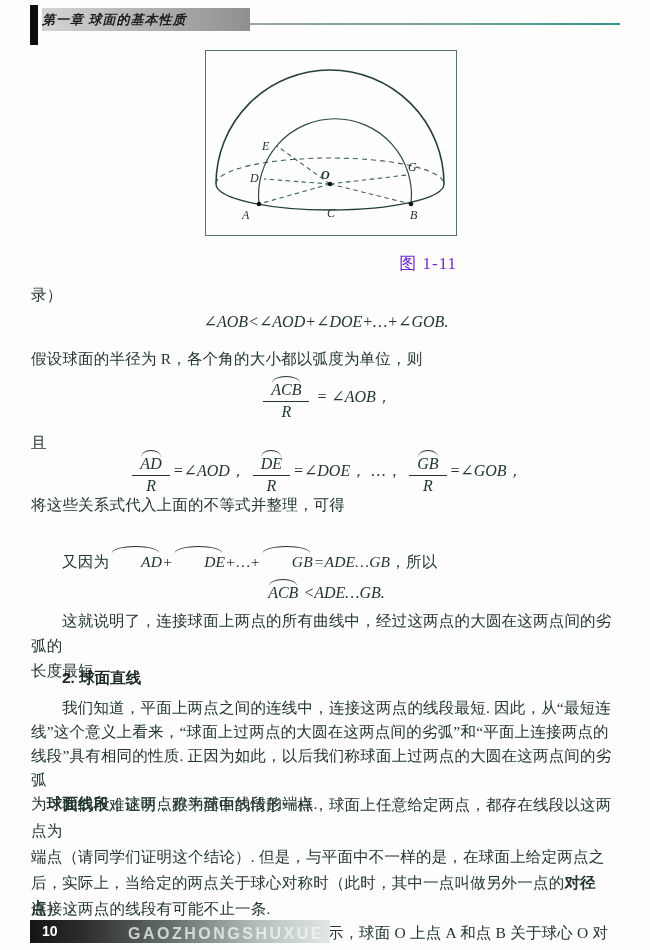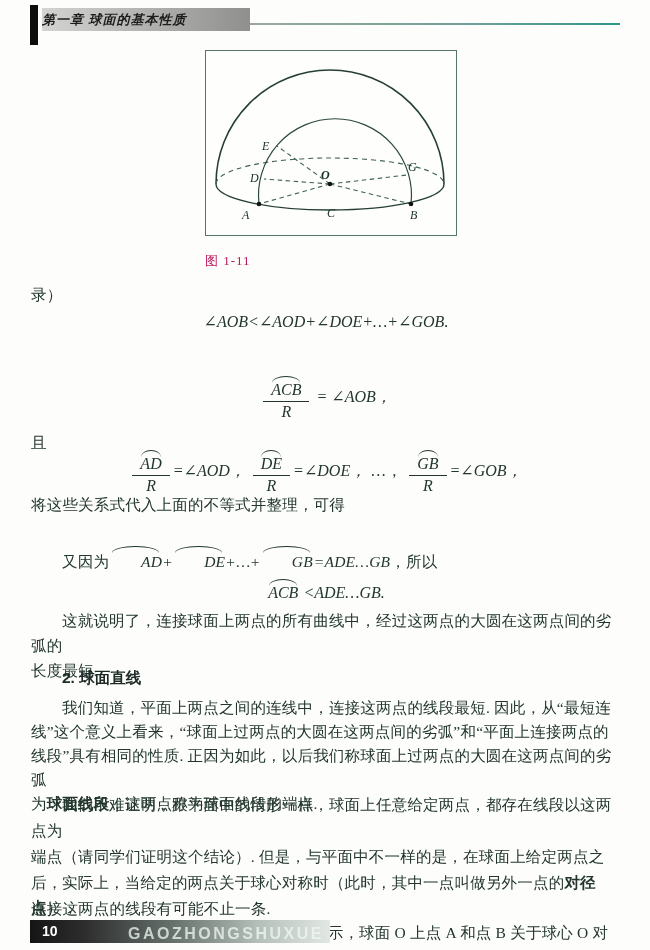--- a/index.html
+++ b/index.html
@@ -25,22 +25,22 @@
   .header-rule {
     position:absolute; left:250px; top:23px; width:370px; height:2px;
     background:linear-gradient(90deg,#9aa8a2 0%,#6fa097 60%,#2f968a 100%);
   }
   
   .figure-box {
     position:absolute; left:205px; top:50px; width:252px; height:186px;
     background:#fefefc; border:1px solid #557568;
   }
   .figure-caption {
-    position:absolute; left:205px; top:252px; width:252px; text-align:left;
-    font-size:13px; color:#be185d; letter-spacing:1px;
+    position:absolute; left:205px; top:252px; width:252px; text-align:right;
+    font-size:17px; color:#6d28d9; letter-spacing:1px;
   }
   .fig-label { font-style:italic; font-size:12px; font-family:"Liberation Serif",serif; fill:#16302a; }
   
   .text-line {
     position:absolute; left:31px; width:590px; font-size:15.5px; letter-spacing:0.2px;
     line-height:22px; white-space:nowrap;
   }
   .para { white-space:normal; }
   .indent { text-indent:2em; }
   .term { font-weight:bold; }
@@ -117,20 +117,21 @@
       <text class="fig-label" x="202" y="120">G</text>
       <text class="fig-label" x="115" y="128" font-weight="bold">O</text>
     </svg>
   </div>
   <div class="figure-caption">图 1-11</div>
 
   <div class="text-line" style="top:284px">录）</div>
 
   <div class="formula-line math" style="top:312px">∠AOB&lt;∠AOD+∠DOE+…+∠GOB.</div>
 
+  <div class="text-line" style="top:348px">假设球面的半径为 R，各个角的大小都以弧度为单位，则</div>
 
   <div class="formula-line" style="top:374px">
     <span class="frac"><span class="num"><span class="arc">ACB</span></span><span class="den">R</span></span>
     <span class="mid math">= ∠AOB，</span>
   </div>
 
   <div class="text-line" style="top:432px">且</div>
 
   <div class="formula-line" style="top:448px">
     <span class="frac"><span class="num"><span class="arc">AD</span></span><span class="den">R</span></span><span class="mid math">=∠AOD，</span>

